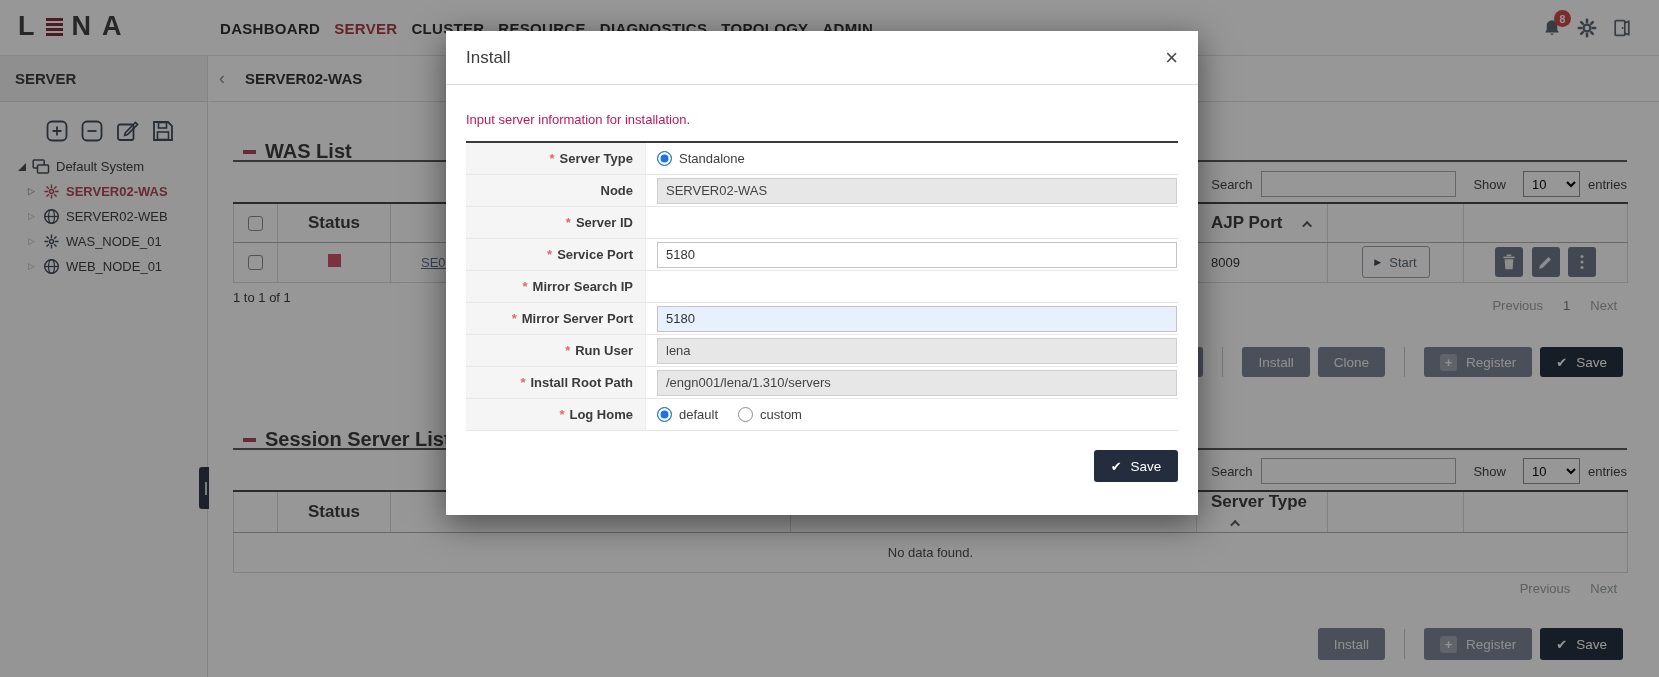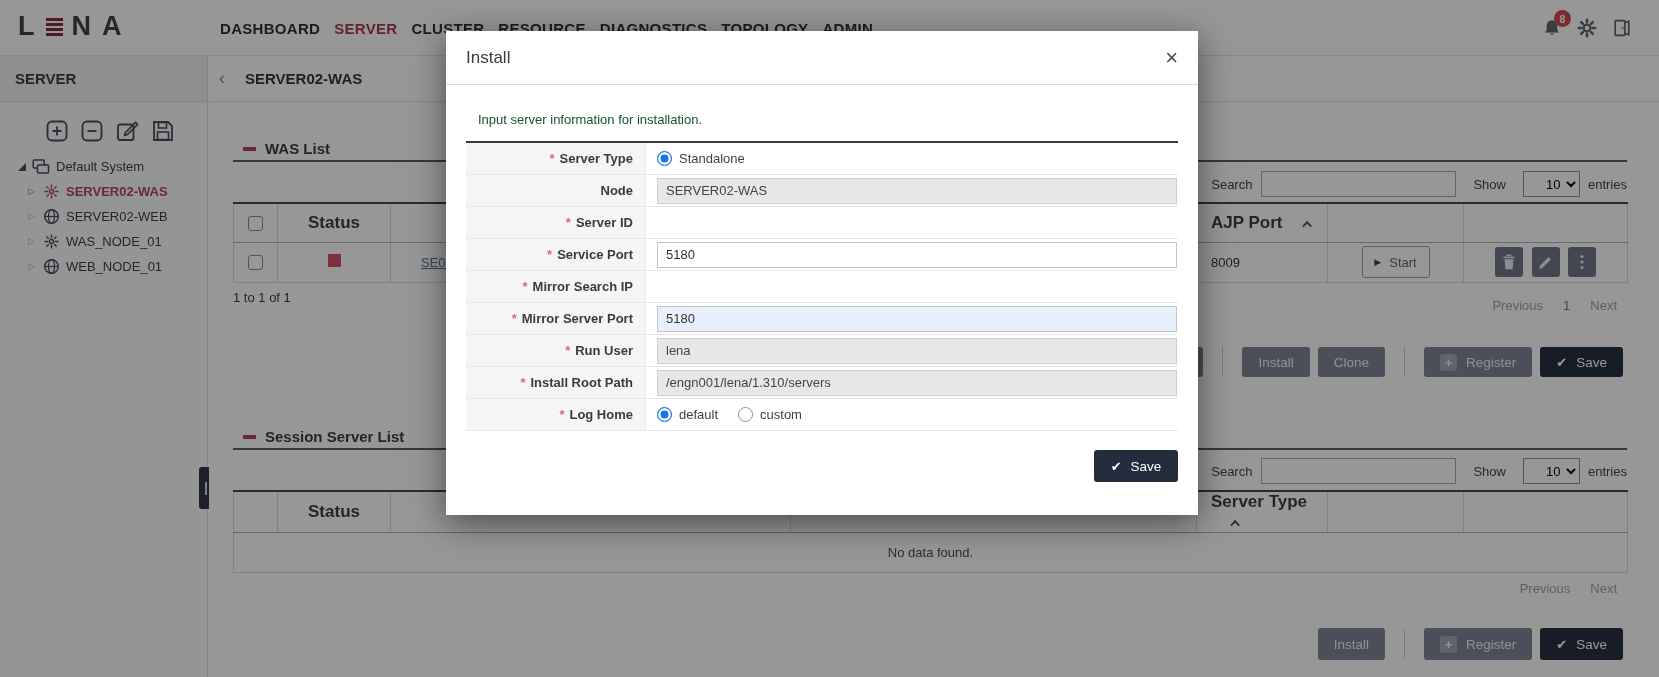--- a/index.html
+++ b/index.html
@@ -40,28 +40,28 @@
   .handle{position:absolute;left:199px;top:467px;width:18px;height:42px;background:#2c3547;border-radius:3px;
     display:flex;align-items:center;justify-content:center;gap:3px;cursor:pointer;}
   .handle i{width:2px;height:13px;background:#cdd2da;display:block;}
 
   
   .content{position:absolute;left:209px;top:56px;right:0;bottom:0;background:#fff;}
   .c-head{height:46px;border-bottom:1px solid #e2e2e2;display:flex;align-items:center;}
   .back{width:26px;text-align:center;color:#8a8a8a;font-size:18px;cursor:pointer;}
   .page-title{font-size:15px;font-weight:700;color:#333;margin-left:10px;}
 
-  .sec-title{position:absolute;left:34px;display:flex;align-items:center;gap:9px;font-size:15px;font-weight:700;color:#3a3a3a;}
+  .sec-title{position:absolute;left:34px;display:flex;align-items:center;gap:9px;font-size:20px;font-weight:700;color:#3a3a3a;}
   .dash{width:13px;height:4px;background:#b04357;flex:none;}
   .rule{position:absolute;left:24px;right:32px;border-top:2px solid #5a5a5a;}
 
   .ctl{position:absolute;right:32px;display:flex;align-items:center;color:#3f3f3f;height:26px;}
   .ctl .lab{margin-right:9px;}
   .search-input{width:195px;height:26px;border:1px solid #a9a9a9;background:#fff;padding:0 6px;font:inherit;margin-right:17px;}
-  .show-select{width:57px;height:26px;border:1px solid #8f8f8f;background:#fff;font:inherit;padding-left:18px;margin:0 8px;}
+  .show-select{width:57px;height:26px;border:1px solid #8f8f8f;background:#fff;font:inherit;padding-left:4px;margin:0 8px;}
 
   table.grid{position:absolute;left:24px;width:1394px;border-collapse:collapse;table-layout:fixed;border-top:2px solid #464646;}
   .grid th{height:39px;font-size:17px;font-weight:700;color:#3c3c3c;border:1px solid #d9d9d9;border-top:none;
     border-bottom:1px solid #b2b2b2;text-align:center;}
   .grid td{height:40px;border:1px solid #d9d9d9;text-align:center;}
   .grid th.lft, .grid td.lft{text-align:left;padding-left:14px;}
   #sess-grid th{height:31px;}
   .sort-up{display:inline-block;width:7px;height:7px;border-left:2px solid #555;border-top:2px solid #555;
     transform:rotate(45deg) translateY(2px);margin-left:22px;}
   .cb{width:15px;height:15px;border:1px solid #8a8a8a;border-radius:3px;background:#fff;display:inline-block;vertical-align:middle;cursor:pointer;}
@@ -90,21 +90,21 @@
     align-items:center;justify-content:center;font-size:13px;font-weight:700;color:#f4f5f7;}
   .vsep{width:1px;height:30px;background:#c9c9c9;margin:0 11px;}
 
   
   .overlay{position:absolute;left:0;top:0;right:0;bottom:0;background:rgba(8,8,8,.42);z-index:10;}
   .modal{position:absolute;left:446px;top:31px;width:752px;height:484px;background:#fff;z-index:20;
     box-shadow:0 8px 32px rgba(0,0,0,.5);}
   .m-head{height:54px;border-bottom:1px solid #dcdcdc;display:flex;align-items:center;padding:0 20px;
     font-size:17px;color:#3d3d3d;}
   .m-close{margin-left:auto;font-size:22px;color:#4a4a4a;line-height:1;cursor:pointer;}
-  .m-desc{padding:27px 32px 0;color:#14532d;}
+  .m-desc{padding:27px 20px 0;color:#be185d;}
   .m-form{position:absolute;left:20px;right:20px;top:110px;border-top:2px solid #3a3a3a;}
   .frow{display:flex;height:32px;border-bottom:1px solid #e7e7e7;align-items:stretch;}
   .flabel{width:180px;background:#f5f5f5;display:flex;align-items:center;justify-content:flex-end;
     padding-right:12px;font-weight:700;color:#3b3b3b;gap:5px;border-right:1px solid #ededed;flex:none;}
   .req{color:#e0647a;font-weight:700;}
   .fvalue{flex:1;display:flex;align-items:center;padding:0 1px 0 11px;gap:7px;}
   .ipt{width:100%;height:26px;border:1px solid #c4c4c4;padding:0 8px;font:inherit;color:#333;background:#fff;}
   .ipt.dis{background:#e7e7e7;border-color:#cfcfcf;color:#444;}
   .ipt.fill{background:#e8f0fe;}
   select.ipt{border-color:#8f8f8f;padding:0 4px;}

